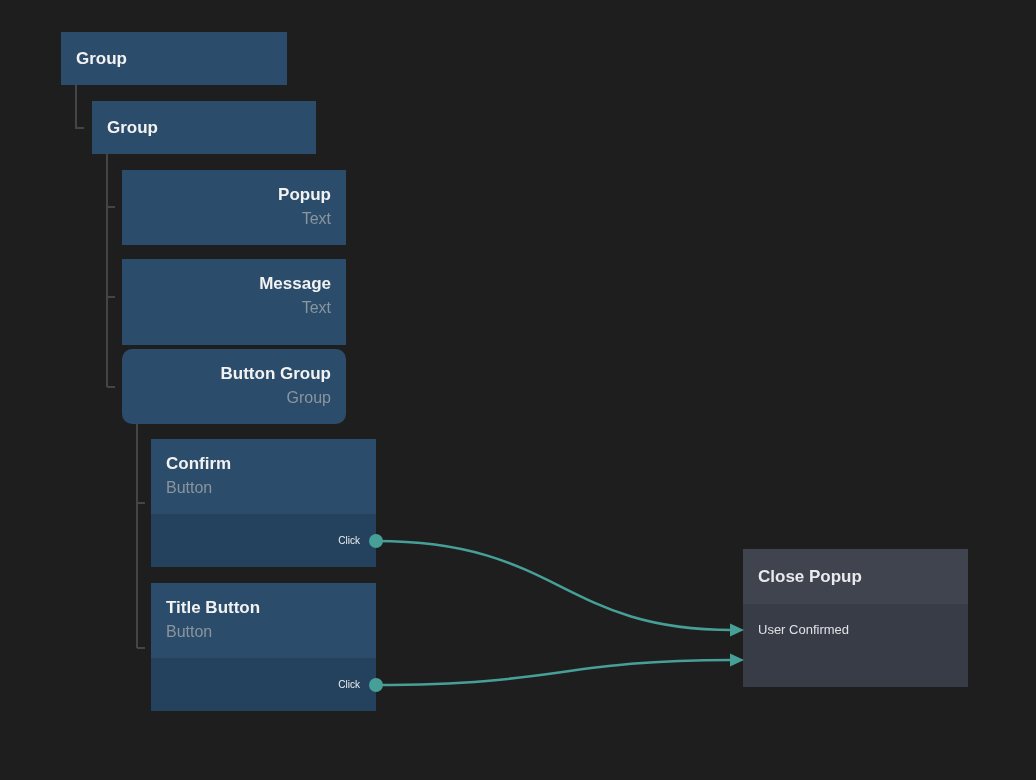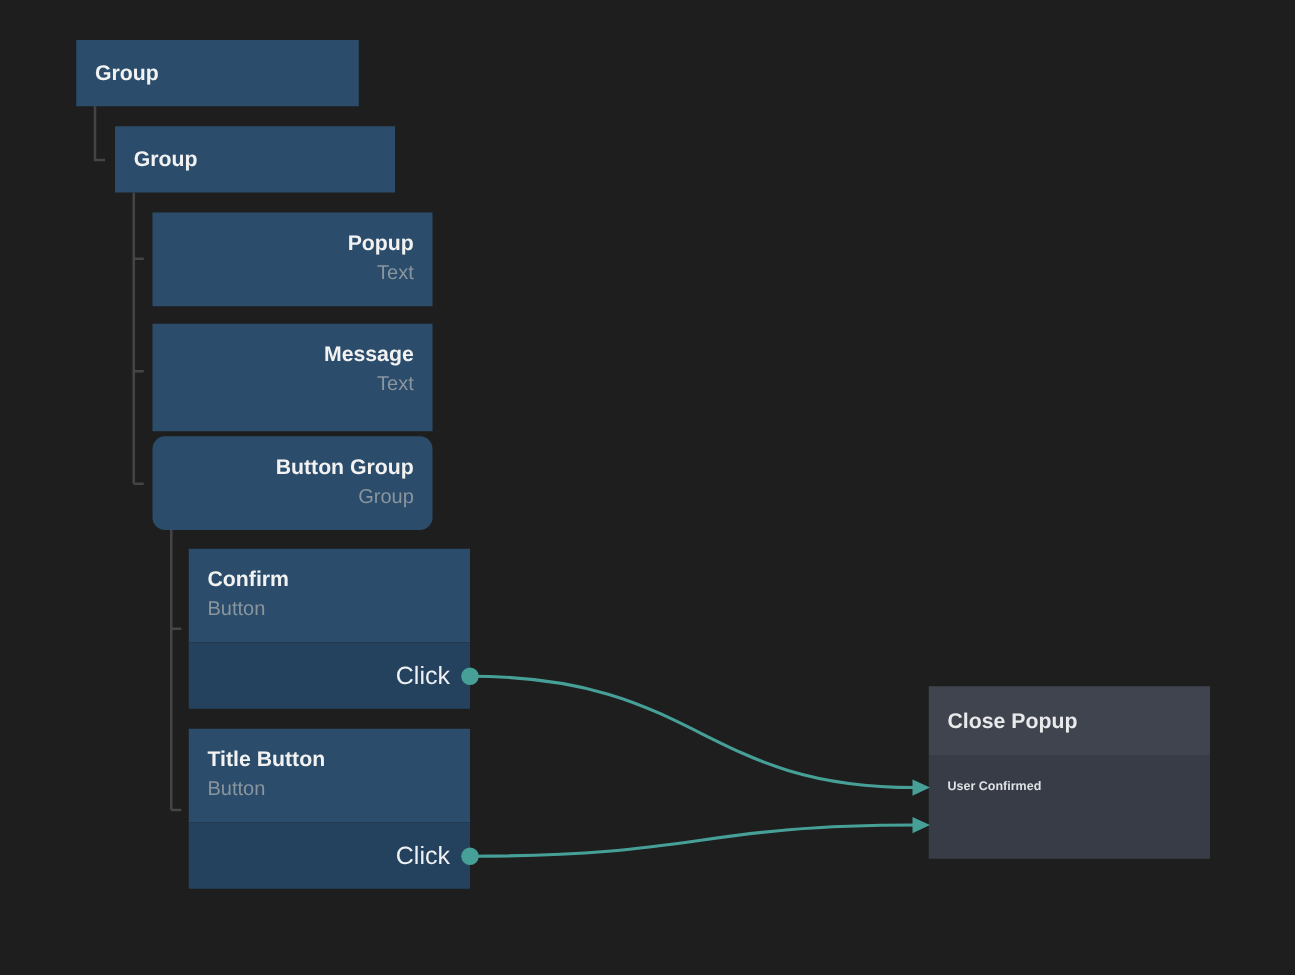--- a/index.html
+++ b/index.html
@@ -39,35 +39,35 @@
   }
 
   
   .widget{padding:0;display:flex;flex-direction:column;}
   .widget .head{height:75px;box-sizing:border-box;display:flex;flex-direction:column;padding:13px 15px 0 15px;background:var(--node_fill);}
   .widget .port-row{
     height:53px;box-sizing:border-box;background:var(--node_port_fill);
     display:flex;align-items:center;justify-content:flex-end;
     padding-right:16px;
   }
-  .port-label{font-size:20px;color:#eef1f3;line-height:14px;text-align:right;}
+  .port-label{font-size:10px;color:#eef1f3;line-height:14px;text-align:right;}
 
   
   .event{display:flex;flex-direction:column;border-radius:10px;}
   .event .e-head{
     height:55px;box-sizing:border-box;background:var(--event_node_header);
     display:flex;align-items:center;padding:0 15px;
   }
   .event .e-title{font-size:17px;font-weight:700;color:#e9eaec;white-space:nowrap;}
   .event .e-body{
     flex:1;background:var(--event_node_body);
     padding-top:10px;box-sizing:border-box;
   }
   .e-row{height:30px;display:flex;align-items:center;padding:0 15px;}
-  .e-row span{font-size:10px;color:var(--row_text);white-space:nowrap;font-weight:bold;}
+  .e-row span{font-size:13px;color:var(--row_text);white-space:nowrap;}
 
   
   svg.overlay{position:absolute;left:0;top:0;pointer-events:none;}
   .tree-line{stroke:var(--tree_line);stroke-width:2;fill:none;}
   .edge-line{stroke:var(--edge);stroke-width:2.5;fill:none;}
   .edge-dot{fill:var(--edge);}
   .edge-arrow{fill:var(--edge);}
 </style>
 </head>
 <body>

